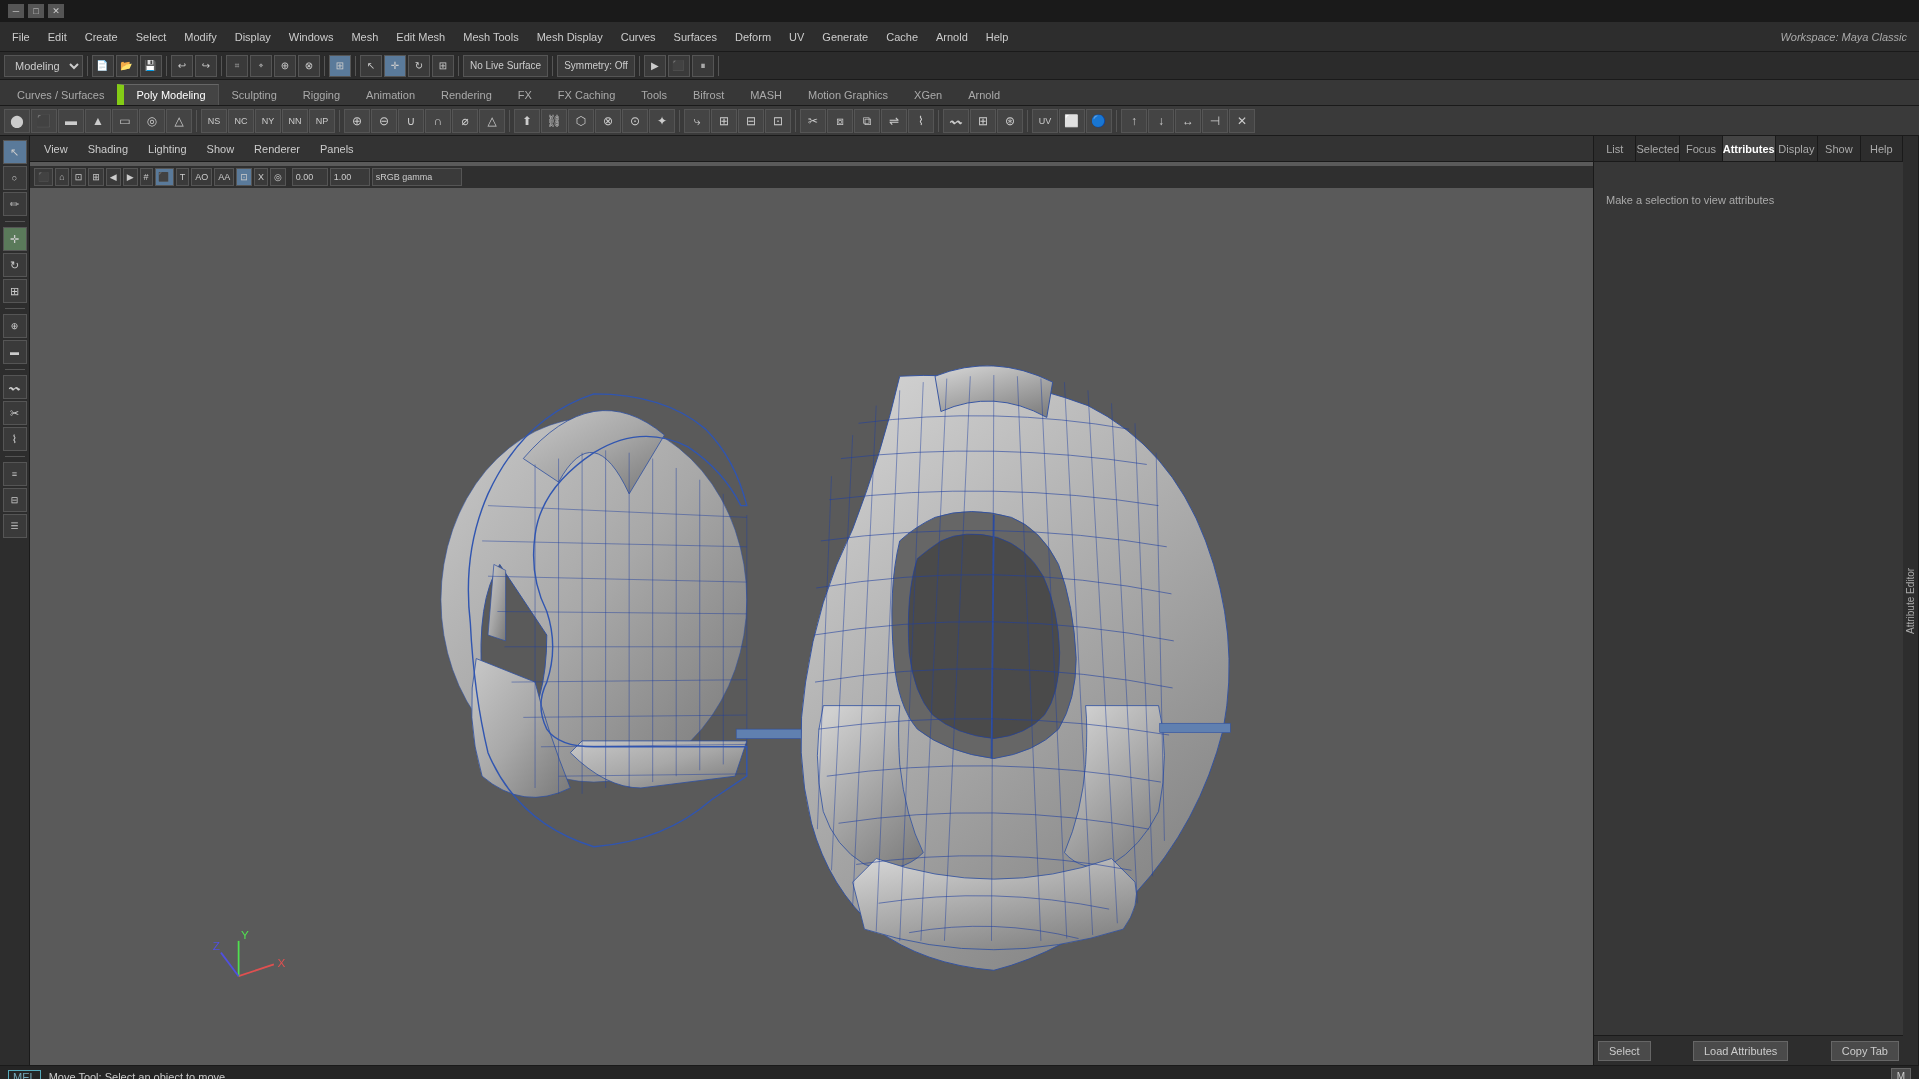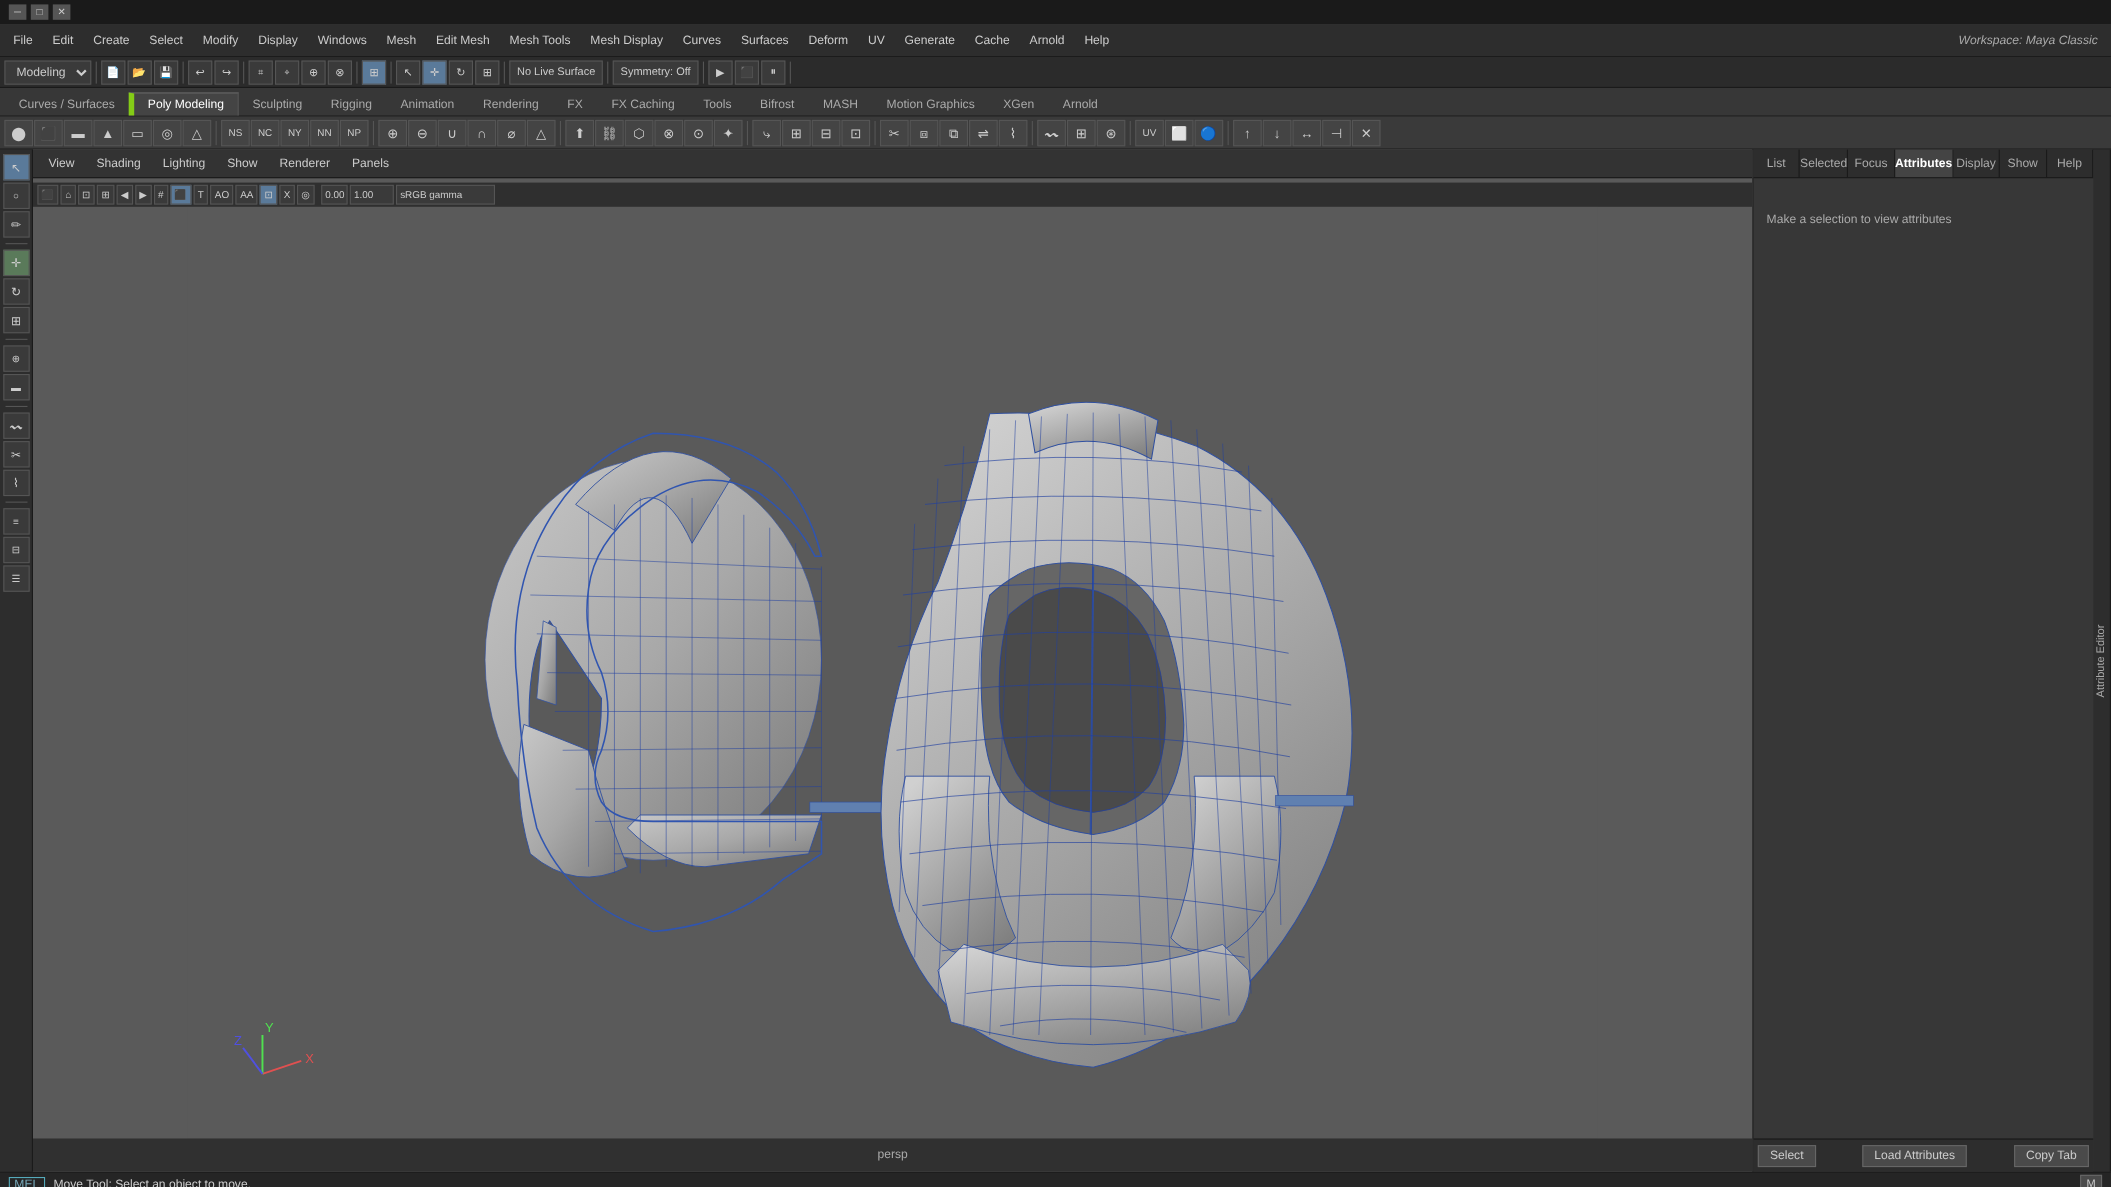--- a/index.html
+++ b/index.html
@@ -32,21 +32,21 @@
     .tb-item { padding: 2px 6px; color: #ccc; font-size: 11px; cursor: pointer; white-space: nowrap; background: #3a3a3a; border: 1px solid #555; height: 22px; display: flex; align-items: center; }
     .tb-separator { width: 1px; height: 20px; background: #555; margin: 0 2px; }
     .tb-btn { width: 22px; height: 22px; background: #3a3a3a; border: 1px solid #555; display: flex; align-items: center; justify-content: center; cursor: pointer; color: #ccc; font-size: 10px; }
 
     
     #tab-bar {
       width: 100%; height: 26px; background: #373737; display: flex; align-items: flex-end;
       padding: 0 4px; border-bottom: 1px solid #1a1a1a;
     }
     .tab { padding: 4px 12px; font-size: 11px; color: #aaa; cursor: pointer; border-top: 1px solid transparent; border-left: 1px solid transparent; border-right: 1px solid transparent; }
-    .tab.active { color: #fff; background: #444; border-top: 1px solid #666; border-left: 5px solid #84cc16; border-right: 1px solid #555; }
+    .tab.active { color: #fff; background: #444; border-top: 1px solid #666; border-left: 7px solid #84cc16; border-right: 1px solid #555; }
 
     
     #icon-toolbar1 {
       width: 100%; height: 30px; background: #3a3a3a; display: flex; align-items: center;
       padding: 0 4px; gap: 1px; border-bottom: 1px solid #1a1a1a;
     }
     .icon-btn { width: 26px; height: 24px; background: #444; border: 1px solid #555; display: flex; align-items: center; justify-content: center; cursor: pointer; color: #ccc; font-size: 12px; }
     .icon-sep { width: 1px; height: 22px; background: #555; margin: 0 3px; }
 
     
@@ -291,21 +291,21 @@
       <div class="vi-btn">#</div>
       <div class="vi-btn" style="background:#5a7a9a;">⬛</div>
       <div class="vi-btn">T</div>
       <div class="vi-btn">AO</div>
       <div class="vi-btn">AA</div>
       <div class="vi-btn" style="background:#5a7a9a;">⊡</div>
       <div class="vi-btn">X</div>
       <div class="vi-btn">◎</div>
 
       <div style="margin-left:4px; display:flex; align-items:center; gap:2px;">
-        <div class="vi-btn" style="width:24px;">0.00</div>
+        <div class="vi-btn" style="width:36px;">0.00</div>
         <div class="vi-btn" style="width:40px;">1.00</div>
         <div class="vi-btn" style="width:90px;">sRGB gamma</div>
       </div>
     </div>
 
     <div id="viewport-canvas">
       <svg id="helmet-svg" viewBox="0 0 1090 720" xmlns="http://www.w3.org/2000/svg">
         <defs>
           <linearGradient id="helmGrad1" x1="0%" y1="0%" x2="100%" y2="100%">
             <stop offset="0%" style="stop-color:#c8c8c8;stop-opacity:1"></stop>
@@ -409,23 +409,20 @@
           <line x1="0" y1="0" x2="30" y2="-10" stroke="#e05050" stroke-width="1.5"></line>
           <text x="33" y="-8" fill="#e05050" font-size="10">X</text>
           <line x1="0" y1="0" x2="0" y2="-30" stroke="#50e050" stroke-width="1.5"></line>
           <text x="2" y="-32" fill="#50e050" font-size="10">Y</text>
           <line x1="0" y1="0" x2="-15" y2="-20" stroke="#5050e0" stroke-width="1.5"></line>
           <text x="-22" y="-22" fill="#5050e0" font-size="10">Z</text>
         </g>
       </svg>
     </div>
 
-    <div id="viewport-bottom">
-      <span id="persp-label">persp</span>
-    </div>
   </div>
 
   <div id="right-panel">
     <div id="right-panel-tabs">
       <div class="rp-tab">List</div>
       <div class="rp-tab">Selected</div>
       <div class="rp-tab">Focus</div>
       <div class="rp-tab active">Attributes</div>
       <div class="rp-tab">Display</div>
       <div class="rp-tab">Show</div>

